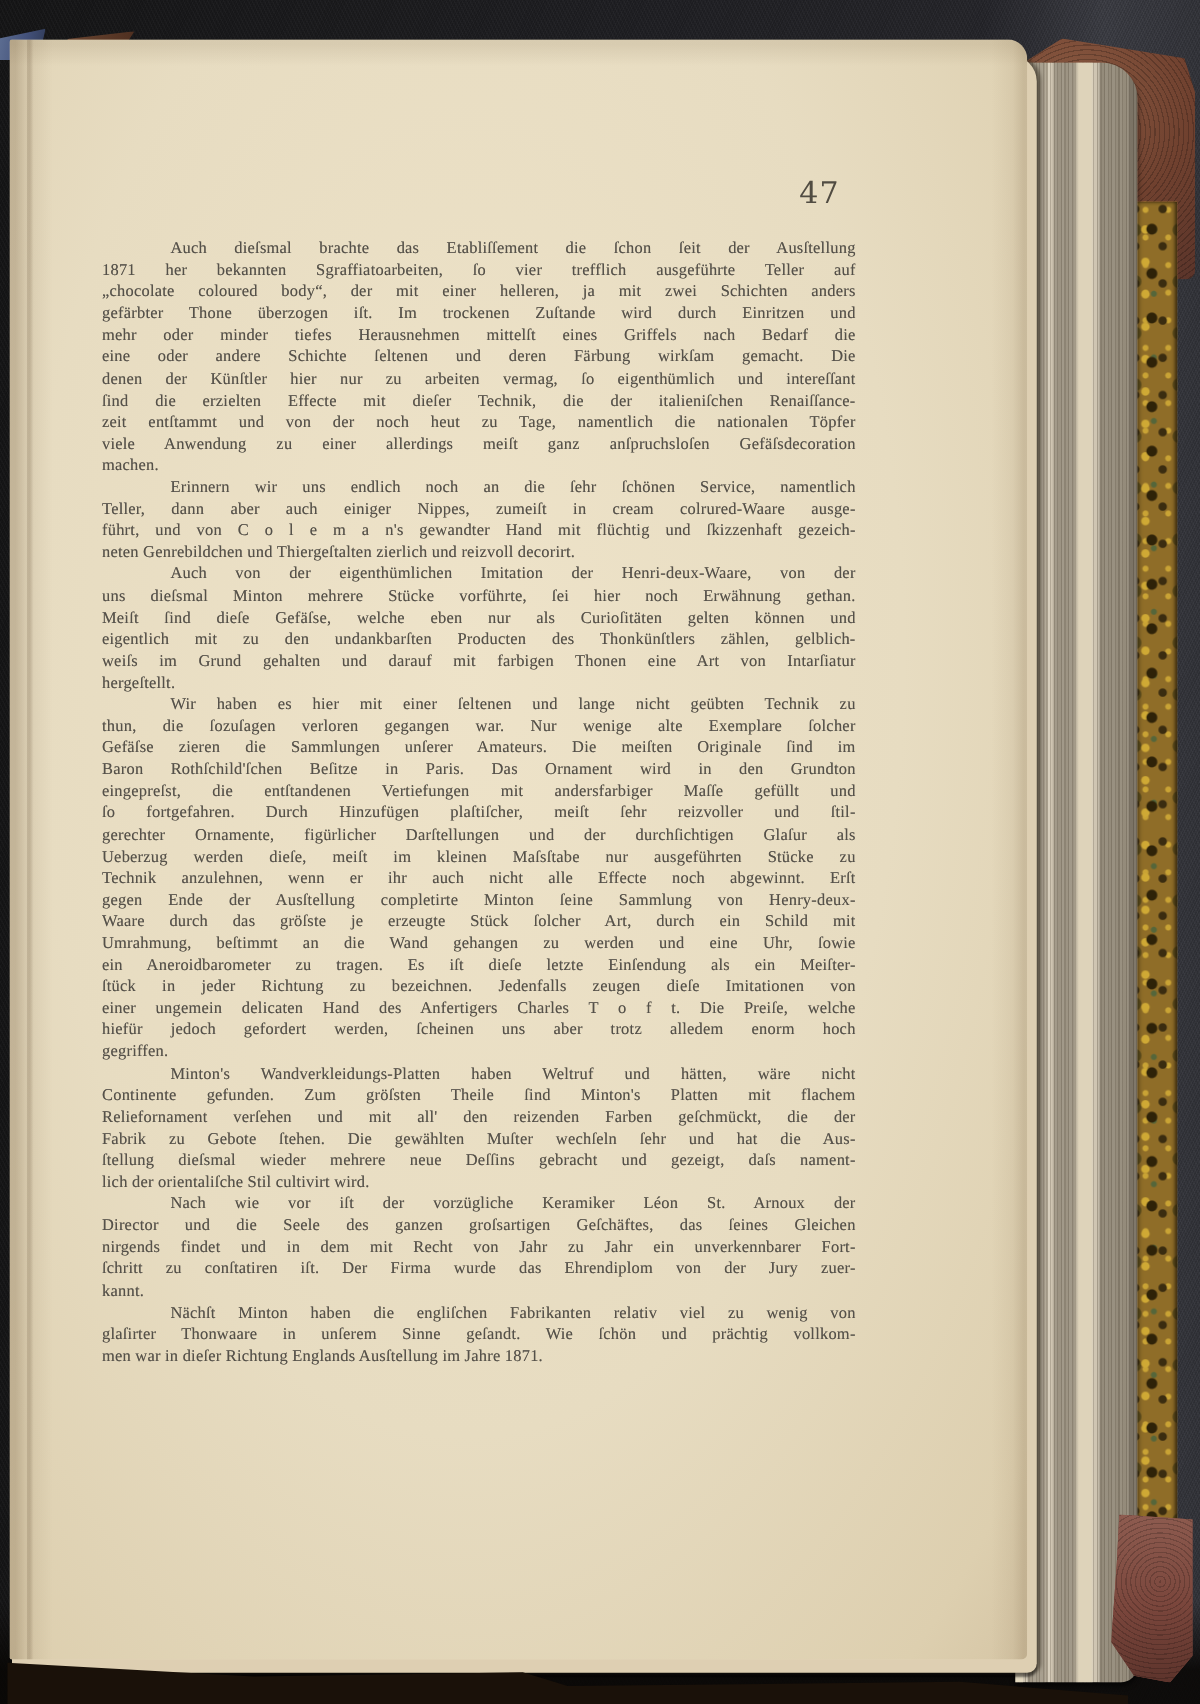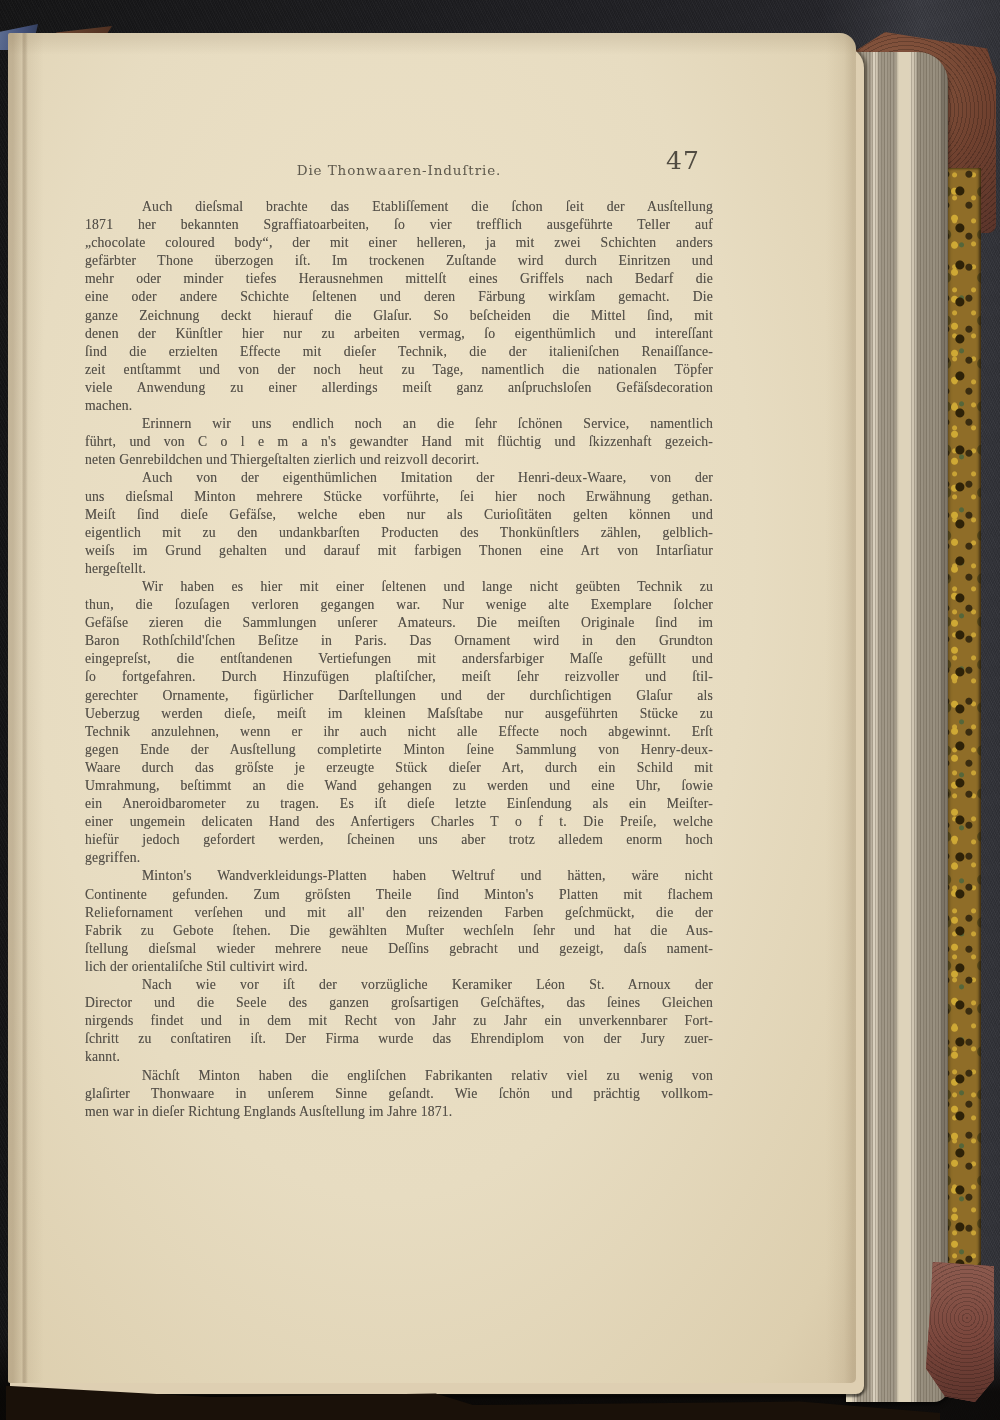--- a/index.html
+++ b/index.html
@@ -128,39 +128,38 @@
   <div class="leather-top"></div>
   <div class="blue-sliver"></div>
   <div class="brown-bit"></div>
   <div class="marble-strip"></div>
   <div class="page-stack"></div>
   <div class="page-under"></div>
   <div class="under-shadow"></div>
   <div class="leather-bottom"></div>
 
   <div class="page">
-    <div class="running-title">Die Thonwaaren-Induſtrie.</div>
     <div class="page-number">47</div>
     <div class="body-text">
         <div class="para">
           <div class="line">Auch dieſsmal brachte das Etabliſſement die ſchon ſeit der Ausſtellung</div>
           <div class="line">1871 her bekannten Sgraffiatoarbeiten, ſo vier trefflich ausgeführte Teller auf</div>
           <div class="line">„chocolate coloured body“, der mit einer helleren, ja mit zwei Schichten anders</div>
           <div class="line">gefärbter Thone überzogen iſt. Im trockenen Zuſtande wird durch Einritzen und</div>
           <div class="line">mehr oder minder tiefes Herausnehmen mittelſt eines Griffels nach Bedarf die</div>
           <div class="line">eine oder andere Schichte ſeltenen und deren Färbung wirkſam gemacht. Die</div>
-          <div class="line">ganze Zeichnung deckt hierauf die Glaſur. So beſcheiden die Mittel ſind, mit</div>
           <div class="line">denen der Künſtler hier nur zu arbeiten vermag, ſo eigenthümlich und intereſſant</div>
           <div class="line">ſind die erzielten Effecte mit dieſer Technik, die der italieniſchen Renaiſſance-</div>
           <div class="line">zeit entſtammt und von der noch heut zu Tage, namentlich die nationalen Töpfer</div>
           <div class="line">viele Anwendung zu einer allerdings meiſt ganz anſpruchsloſen Gefäſsdecoration</div>
           <div class="line">machen.</div>
         </div>
         <div class="para">
           <div class="line">Erinnern wir uns endlich noch an die ſehr ſchönen Service, namentlich</div>
+          <div class="line">Teller, dann aber auch einiger Nippes, zumeiſt in cream colrured-Waare ausge-</div>
           <div class="line">führt, und von C o l e m a n's gewandter Hand mit flüchtig und ſkizzenhaft gezeich-</div>
           <div class="line">neten Genrebildchen und Thiergeſtalten zierlich und reizvoll decorirt.</div>
         </div>
         <div class="para">
           <div class="line">Auch von der eigenthümlichen Imitation der Henri-deux-Waare, von der</div>
           <div class="line">uns dieſsmal Minton mehrere Stücke vorführte, ſei hier noch Erwähnung gethan.</div>
           <div class="line">Meiſt ſind dieſe Gefäſse, welche eben nur als Curioſitäten gelten können und</div>
           <div class="line">eigentlich mit zu den undankbarſten Producten des Thonkünſtlers zählen, gelblich-</div>
           <div class="line">weiſs im Grund gehalten und darauf mit farbigen Thonen eine Art von Intarſiatur</div>
           <div class="line">hergeſtellt.</div>
@@ -169,23 +168,24 @@
           <div class="line">Wir haben es hier mit einer ſeltenen und lange nicht geübten Technik zu</div>
           <div class="line">thun, die ſozuſagen verloren gegangen war.  Nur wenige alte Exemplare ſolcher</div>
           <div class="line">Gefäſse zieren die Sammlungen unſerer Amateurs.  Die meiſten Originale ſind im</div>
           <div class="line">Baron Rothſchild'ſchen Beſitze in Paris.  Das Ornament wird in den Grundton</div>
           <div class="line">eingepreſst, die entſtandenen Vertiefungen mit andersfarbiger Maſſe gefüllt und</div>
           <div class="line">ſo fortgefahren.  Durch Hinzufügen plaſtiſcher, meiſt ſehr reizvoller und ſtil-</div>
           <div class="line">gerechter Ornamente, figürlicher Darſtellungen und der durchſichtigen Glaſur als</div>
           <div class="line">Ueberzug werden dieſe, meiſt im kleinen Maſsſtabe nur ausgeführten Stücke zu</div>
           <div class="line">Technik anzulehnen, wenn er ihr auch nicht alle Effecte noch abgewinnt.  Erſt</div>
           <div class="line">gegen Ende der Ausſtellung completirte Minton ſeine Sammlung von Henry-deux-</div>
-          <div class="line">Waare durch das gröſste je erzeugte Stück dieſer Art, durch ein Schild mit</div>
+          <div class="line">Waare durch das gröſste je erzeugte Stück ſolcher Art, durch ein Schild mit</div>
           <div class="line">Umrahmung, beſtimmt an die Wand gehangen zu werden und eine Uhr, ſowie</div>
           <div class="line">ein Aneroidbarometer zu tragen. Es iſt dieſe letzte Einſendung als ein Meiſter-</div>
+          <div class="line">ſtück in jeder Richtung zu bezeichnen. Jedenfalls zeugen dieſe Imitationen von</div>
           <div class="line">einer ungemein delicaten Hand des Anfertigers Charles T o f t. Die Preiſe, welche</div>
           <div class="line">hiefür jedoch gefordert werden, ſcheinen uns aber trotz alledem enorm hoch</div>
           <div class="line">gegriffen.</div>
         </div>
         <div class="para">
           <div class="line">Minton's Wandverkleidungs-Platten haben Weltruf und hätten, wäre nicht</div>
           <div class="line">Continente gefunden.  Zum gröſsten Theile ſind Minton's Platten mit flachem</div>
           <div class="line">Reliefornament verſehen und mit all' den reizenden Farben geſchmückt, die der</div>
           <div class="line">Fabrik zu Gebote ſtehen.  Die gewählten Muſter wechſeln ſehr und hat die Aus-</div>
           <div class="line">ſtellung dieſsmal wieder mehrere neue Deſſins gebracht und gezeigt, daſs nament-</div>

